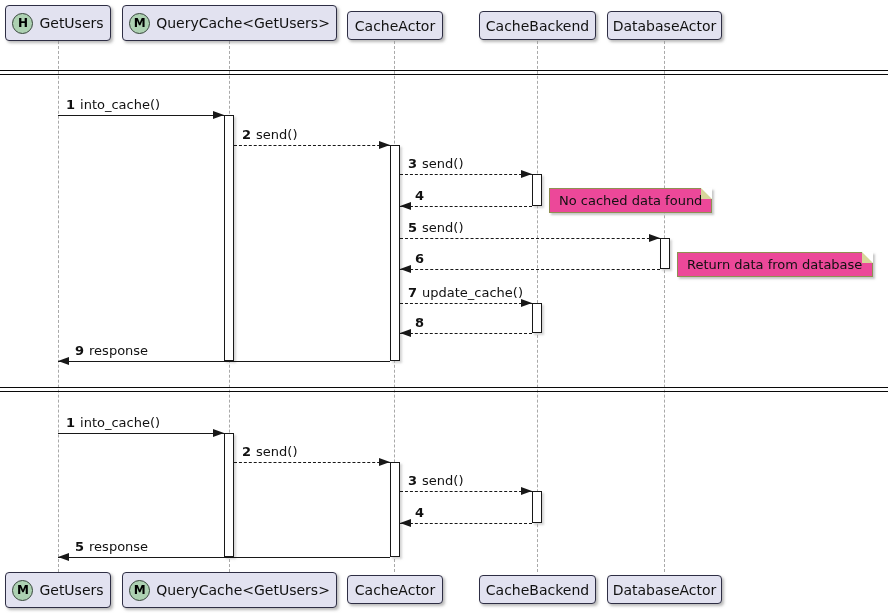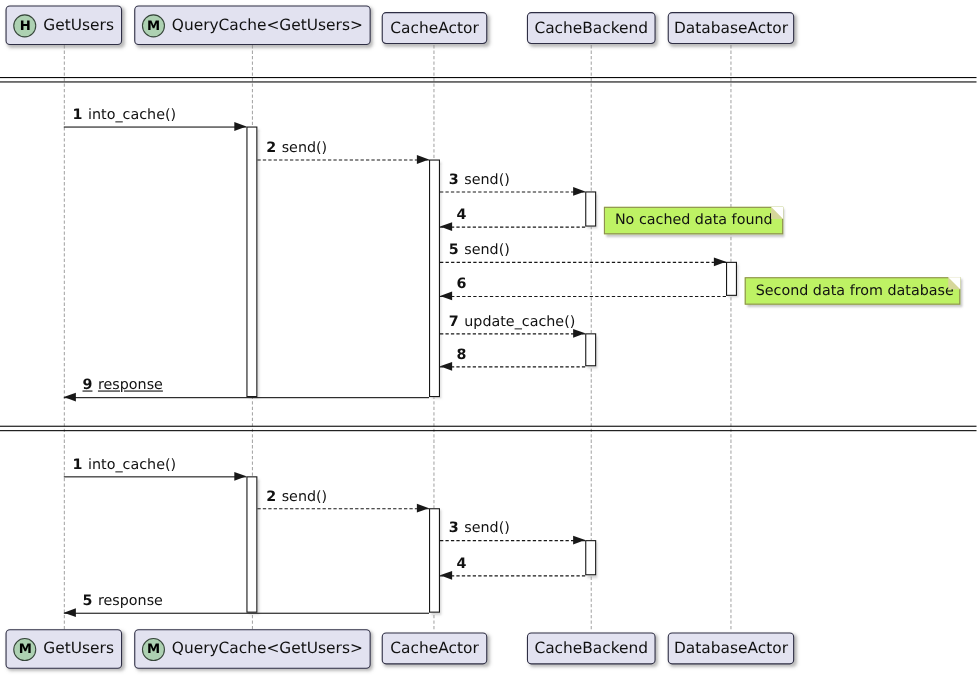--- a/index.html
+++ b/index.html
@@ -46,21 +46,21 @@
   .mline.dot   { border-top:1.2px dashed #181818; }
   .ahead { position:absolute; width:0; height:0; z-index:4; }
   .ahead.r { border-top:4.5px solid transparent; border-bottom:4.5px solid transparent; border-left:11px solid #181818; }
   .ahead.l { border-top:4.5px solid transparent; border-bottom:4.5px solid transparent; border-right:11px solid #181818; }
   .mlabel { position:absolute; z-index:5; white-space:nowrap; font-size:13px;text-align:center; }
   .mlabel .mnum { font-weight:bold; }
   .mlabel .mtxt { margin-left:5px; }
   .mlabel .mtxt:empty { margin-left:0; }
   .note {
     position:absolute; box-sizing:border-box; height:25px;
-    background:#bef264; border:1px solid #8f8f52;
+    background:#ec4899; border:1px solid #8f8f52;
     box-shadow:2px 2px 2px rgba(160,160,160,.6);
     display:flex; align-items:center; padding:0 9px;
     font-size:13px; z-index:6; white-space:nowrap;
   }
   .note .fold {
     position:absolute; top:-1px; right:-1px; width:0; height:0;
     border-style:solid; border-width:0 11px 11px 0;
     border-color:#ffffff #ffffff #d6d69a transparent;
   }
 </style>
@@ -136,37 +136,37 @@
     <div class="ahead l" style="left: 400px; top: 265px;"></div>
     <div class="mlabel" style="left: 415px; top: 251px;"><span class="mnum">6</span><span class="mtxt"></span></div>
     <div class="mline dot" style="left: 400px; top: 303px; width: 132px;"></div>
     <div class="ahead r" style="left: 521px; top: 299px;"></div>
     <div class="mlabel" style="left: 408px; top: 285px;"><span class="mnum">7</span><span class="mtxt">update_cache()</span></div>
     <div class="mline dot" style="left: 400px; top: 333px; width: 132px;"></div>
     <div class="ahead l" style="left: 400px; top: 329px;"></div>
     <div class="mlabel" style="left: 415px; top: 315px;"><span class="mnum">8</span><span class="mtxt"></span></div>
     <div class="mline solid" style="left: 58px; top: 361px; width: 332px;"></div>
     <div class="ahead l" style="left: 58px; top: 357px;"></div>
-    <div class="mlabel" style="left: 75px; top: 343px; text-decoration: underline;"><span class="mnum">9</span><span class="mtxt">response</span></div>
+    <div class="mlabel" style="left: 75px; top: 343px;"><span class="mnum">9</span><span class="mtxt">response</span></div>
     <div class="mline solid" style="left: 58px; top: 433px; width: 166px;"></div>
     <div class="ahead r" style="left: 213px; top: 429px;"></div>
     <div class="mlabel" style="left: 66px; top: 415px;"><span class="mnum">1</span><span class="mtxt">into_cache()</span></div>
     <div class="mline dot" style="left: 234px; top: 462px; width: 156px;"></div>
     <div class="ahead r" style="left: 379px; top: 458px;"></div>
     <div class="mlabel" style="left: 242px; top: 444px;"><span class="mnum">2</span><span class="mtxt">send()</span></div>
     <div class="mline dot" style="left: 400px; top: 491px; width: 132px;"></div>
     <div class="ahead r" style="left: 521px; top: 487px;"></div>
     <div class="mlabel" style="left: 408px; top: 473px;"><span class="mnum">3</span><span class="mtxt">send()</span></div>
     <div class="mline dot" style="left: 400px; top: 523px; width: 132px;"></div>
     <div class="ahead l" style="left: 400px; top: 519px;"></div>
     <div class="mlabel" style="left: 415px; top: 505px;"><span class="mnum">4</span><span class="mtxt"></span></div>
     <div class="mline solid" style="left: 58px; top: 557px; width: 332px;"></div>
     <div class="ahead l" style="left: 58px; top: 553px;"></div>
     <div class="mlabel" style="left: 75px; top: 539px;"><span class="mnum">5</span><span class="mtxt">response</span></div>
     <div class="note" style="left: 549px; top: 188px; width: 163px;">
       <span>No cached data found</span>
       <div class="fold"></div>
     </div>
     <div class="note" style="left: 677px; top: 252px; width: 196px;">
-      <span>Second data from database</span>
+      <span>Return data from database</span>
       <div class="fold"></div>
     </div>
   </div>
 
 </body></html>

